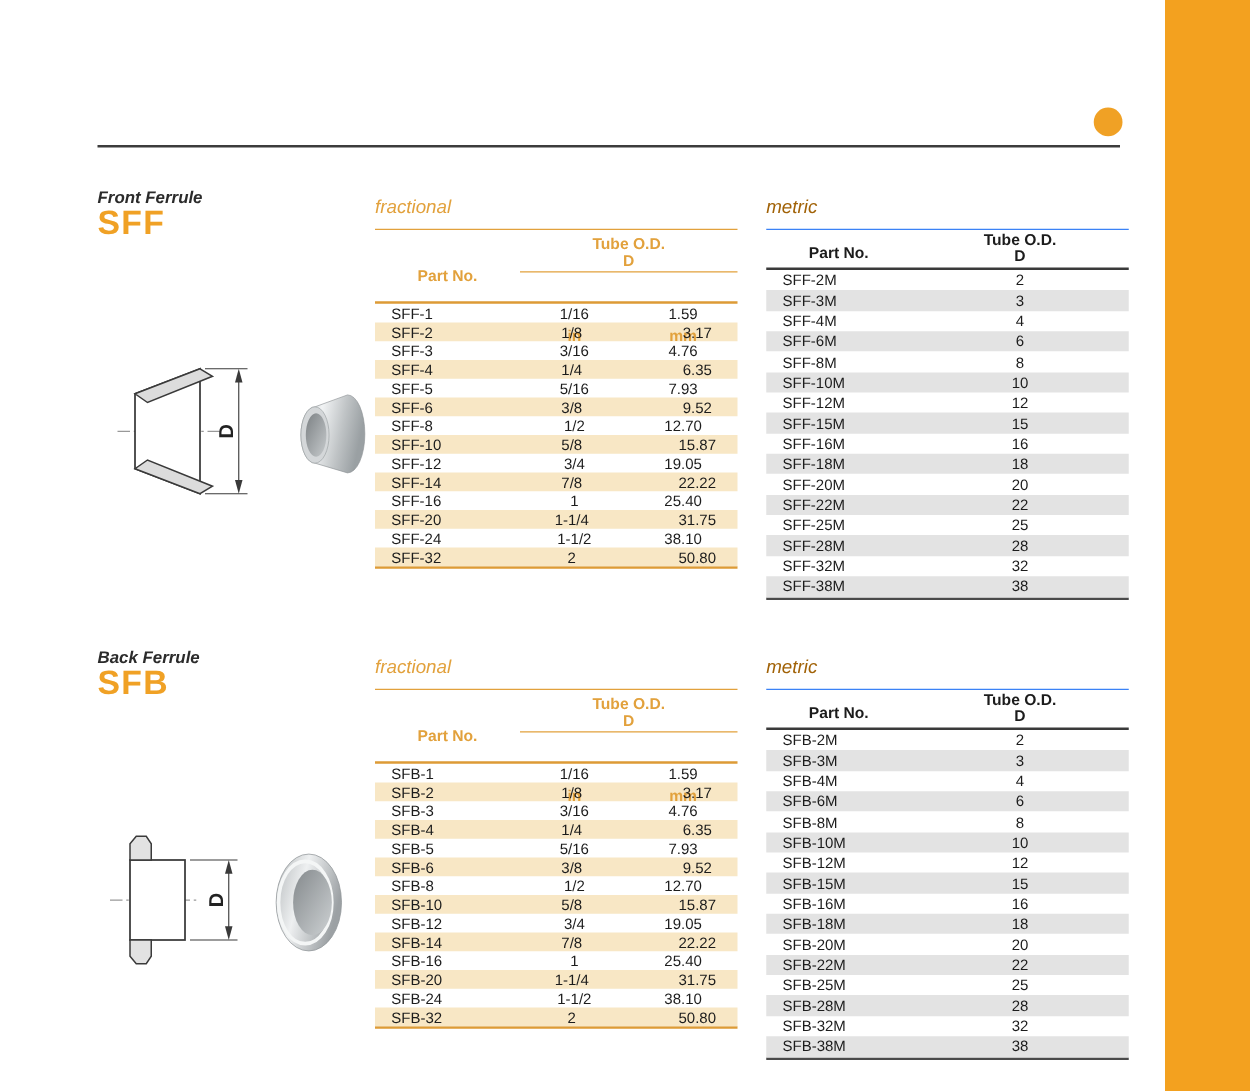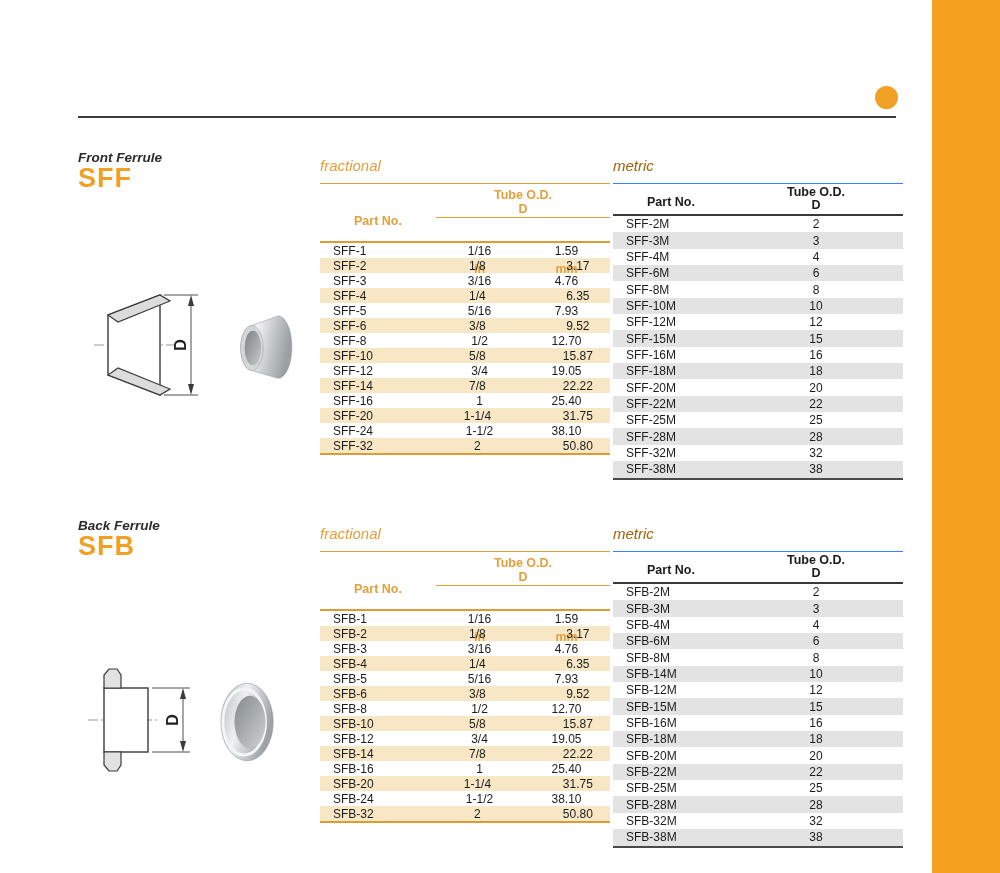--- a/index.html
+++ b/index.html
@@ -27,21 +27,21 @@
   .figure { position:absolute; display:flex; align-items:center; }
   .fig-sff { left:92px; top:284px; gap:14px; }
   .fig-sfb { left:86px; top:278px; gap:14px; }
 
   
   .tlabel { font-style:italic; font-size:15px; height:18px; padding-bottom:8px; }
   .trow  { display:flex; align-items:center; font-size:12px; color:#1c1c1c; }
   .tcell { white-space:nowrap; box-sizing:border-box; }
 
   
-  .ftable { position:absolute; left:320px; top:157px; width:290px; }
+  .ftable { position:absolute; left:300px; top:157px; width:290px; }
   .ftable .tlabel { color:#E2A13C; border-bottom:1px solid #E2A13C; }
   .fhead { display:flex; height:57px; border-bottom:2px solid #DD9B36; }
   .fh-part { width:40%; display:flex; align-items:center; justify-content:center;
              padding-top:16px; box-sizing:border-box;
              color:#E2A13C; font-weight:bold; font-size:12.5px; }
   .fh-right { width:60%; display:flex; flex-direction:column; }
   .fh-tube { text-align:center; color:#E2A13C; font-weight:bold; font-size:12.5px; margin-top:4px; }
   .fh-d { text-align:center; color:#E2A13C; font-weight:bold; font-size:12.5px;
           border-bottom:1px solid #E2A13C; padding-bottom:1px; }
   .fh-sub { display:flex; flex:1; align-items:center;margin-top:44px; }
@@ -430,21 +430,21 @@
           </div>
           <div class="trow alt">
             <div class="tcell c0">SFB-6M</div>
             <div class="tcell c1">6</div>
           </div>
           <div class="trow">
             <div class="tcell c0">SFB-8M</div>
             <div class="tcell c1">8</div>
           </div>
           <div class="trow alt">
-            <div class="tcell c0">SFB-14M</div>
+            <div class="tcell c0">SFB-10M</div>
             <div class="tcell c1">10</div>
           </div>
           <div class="trow">
             <div class="tcell c0">SFB-12M</div>
             <div class="tcell c1">12</div>
           </div>
           <div class="trow alt">
             <div class="tcell c0">SFB-15M</div>
             <div class="tcell c1">15</div>
           </div>

